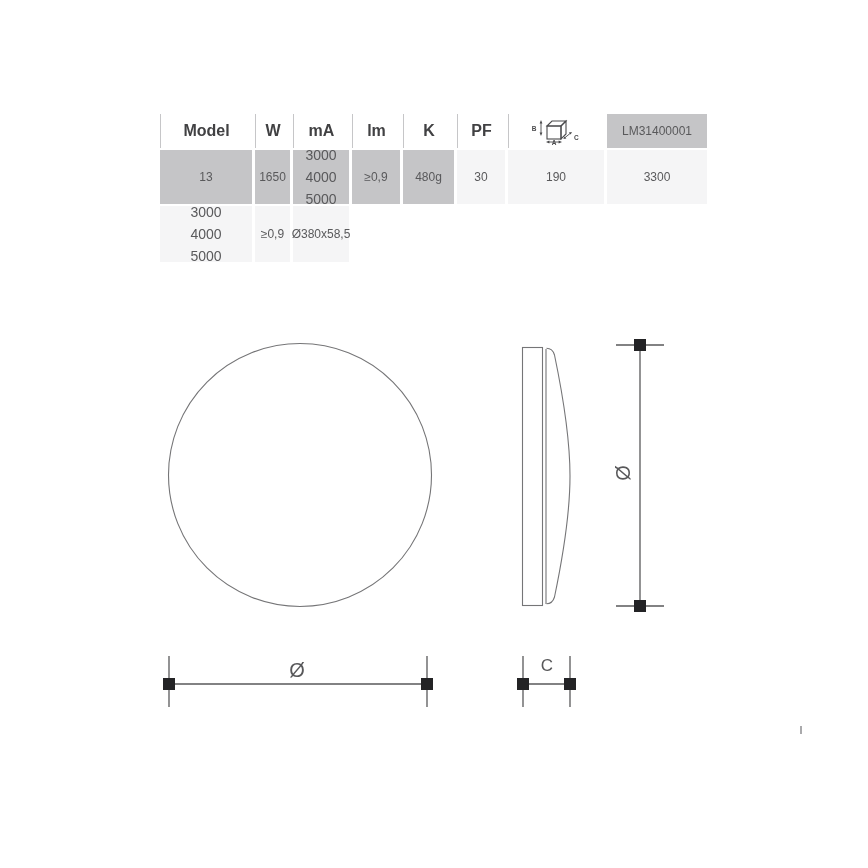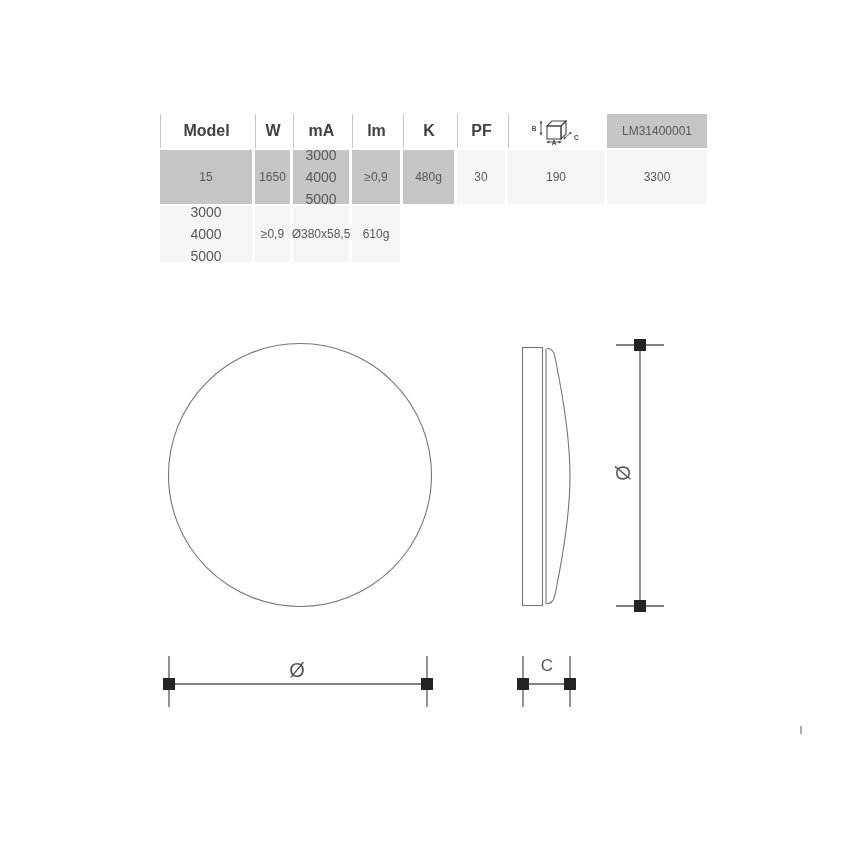--- a/index.html
+++ b/index.html
@@ -106,37 +106,36 @@
           <polygon points="46.9,15 43.8,15.4 45.7,17.6"></polygon>
         </g>
         <text x="11.5" y="13.5" text-anchor="end" font-size="6.5" fill="#4a4a4c">B</text>
         <text x="29" y="27.6" text-anchor="middle" font-size="6.5" fill="#4a4a4c">A</text>
         <text x="49" y="23" text-anchor="start" font-size="6.5" fill="#4a4a4c">C</text>
       </svg>
     </div>
 
 
     <div class="cell row-dark">LM31400001</div>
-    <div class="cell row-dark">15</div>
+    <div class="cell row-dark">13</div>
     <div class="cell row-dark">1650</div>
     <div class="cell row-dark cell-k">3000
 4000
 5000</div>
     <div class="cell row-dark">≥0,9</div>
     <div class="cell row-dark">480g</div>
 
     <div class="cell row-light">30</div>
     <div class="cell row-light">190</div>
     <div class="cell row-light">3300</div>
     <div class="cell row-light cell-k">3000
 4000
 5000</div>
     <div class="cell row-light">≥0,9</div>
     <div class="cell row-light">Ø380x58,5</div>
-    <div class="cell row-light">610g</div>
   </div>
 
   <svg class="drawing" width="868" height="868" viewBox="0 0 868 868">
 
     <circle cx="300" cy="475" r="131.5" fill="none" stroke="#75757 7" stroke-width="1.1"></circle>
     <circle cx="300" cy="475" r="131.5" fill="none" stroke="#757577" stroke-width="1.1"></circle>
 
     <g fill="none" stroke="#757577" stroke-width="1.1">
       <rect x="522.5" y="347.5" width="20" height="258"></rect>
       <path d="M546,349 V604"></path>

